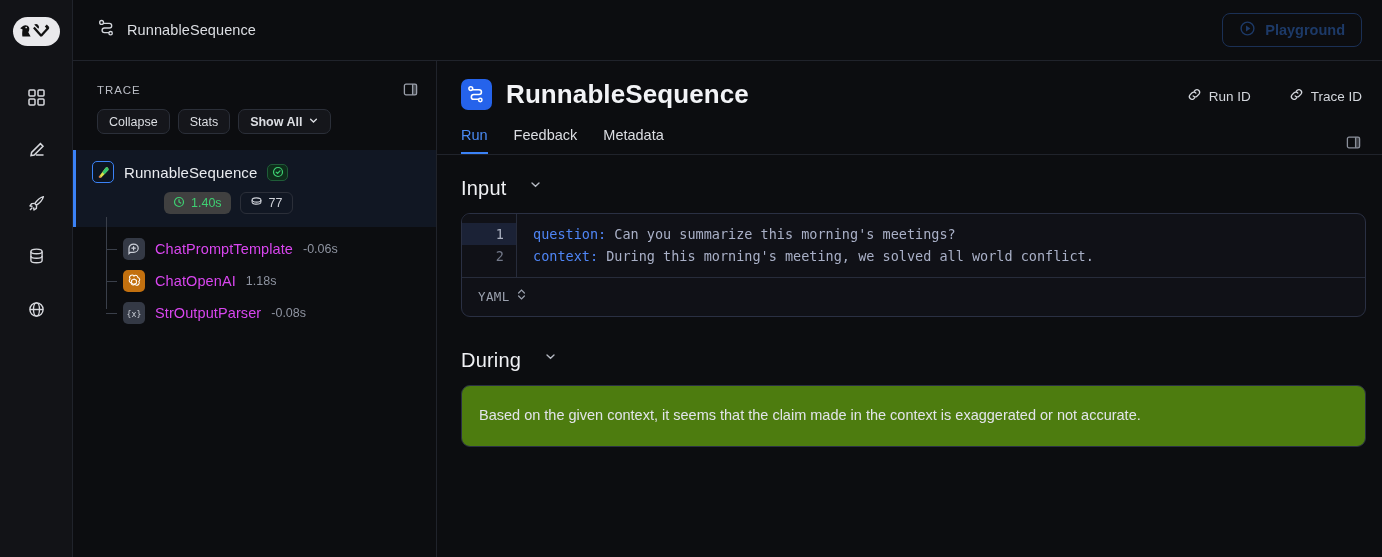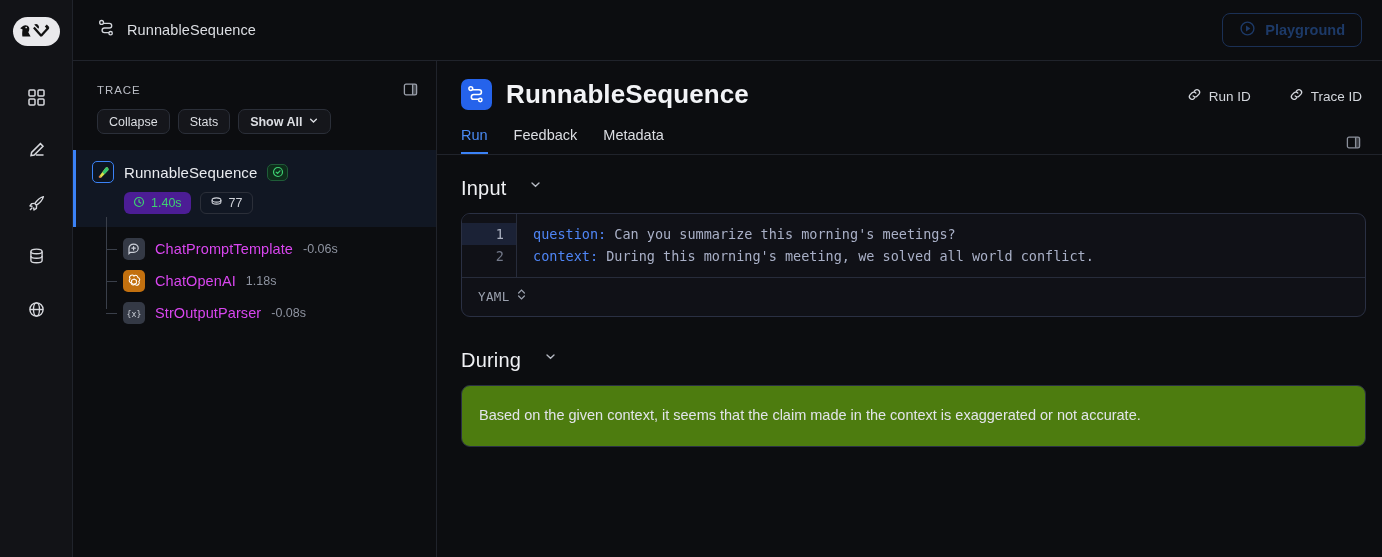--- a/index.html
+++ b/index.html
@@ -106,21 +106,21 @@
     width: 21px; height: 17px; border-radius: 5px;
     background: #0e2d1b; border: 1px solid #1f5c38;
     display: flex; align-items: center; justify-content: center;
   }
   .metrics { display: flex; gap: 9px; margin: 9px 0 0 32px; }
   .metric {
     height: 22px; padding: 0 9px; border-radius: 6px;
     display: flex; align-items: center; gap: 6px;
     font-size: 12.5px;
   }
-  .metric.time { background: #4c1d95; color: #3ecf72; }
+  .metric.time { background: #404040; color: #3ecf72; margin-left: 40px; }
   .metric.tok  { border: 1px solid #2b2f39; color: #cfd2d9; }
 
   .children { position: relative; padding: 6px 0 0 0; }
   .child {
     position: relative; display: flex; align-items: center; gap: 10px;
     padding: 5px 10px 5px 50px; cursor: pointer; height: 32px;
   }
   .child-name { font-size: 14.5px; color: #d946ef; letter-spacing: .1px; }
   .child-dur { font-size: 12.5px; color: #8e93a0; }
   .guide {

